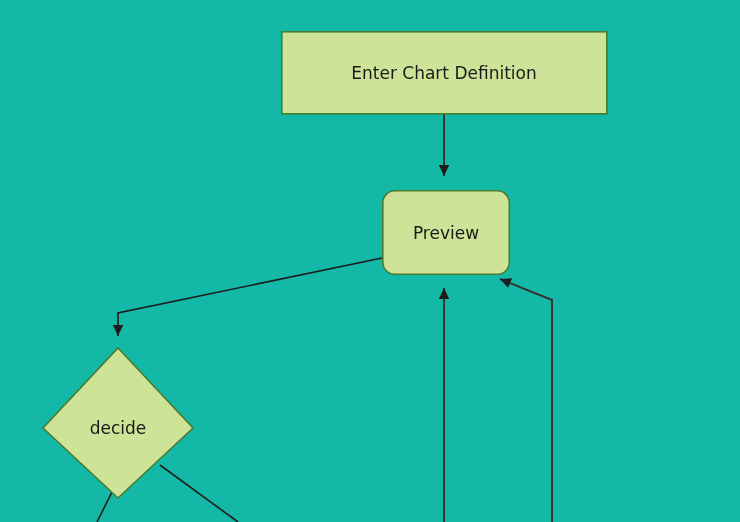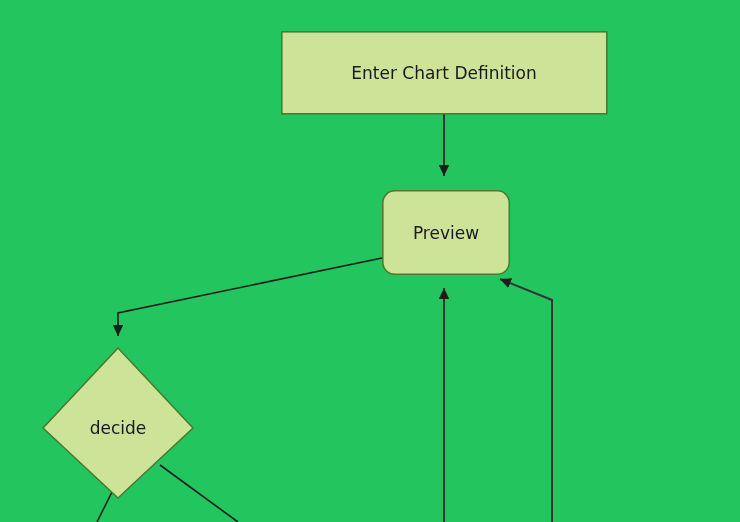--- a/index.html
+++ b/index.html
@@ -7,21 +7,21 @@
     padding: 0;
     background: #ffffff;
   }
   body {
     font-family: "DejaVu Sans", "Liberation Sans", sans-serif;
   }
   #canvas {
     position: relative;
     width: 740px;
     height: 522px;
-    background: #22c55e;
+    background: #14b8a6;
     overflow: hidden;
   }
   #flow-svg {
     position: absolute;
     top: 0;
     left: 0;
     width: 740px;
     height: 522px;
   }
   .node-shape {

